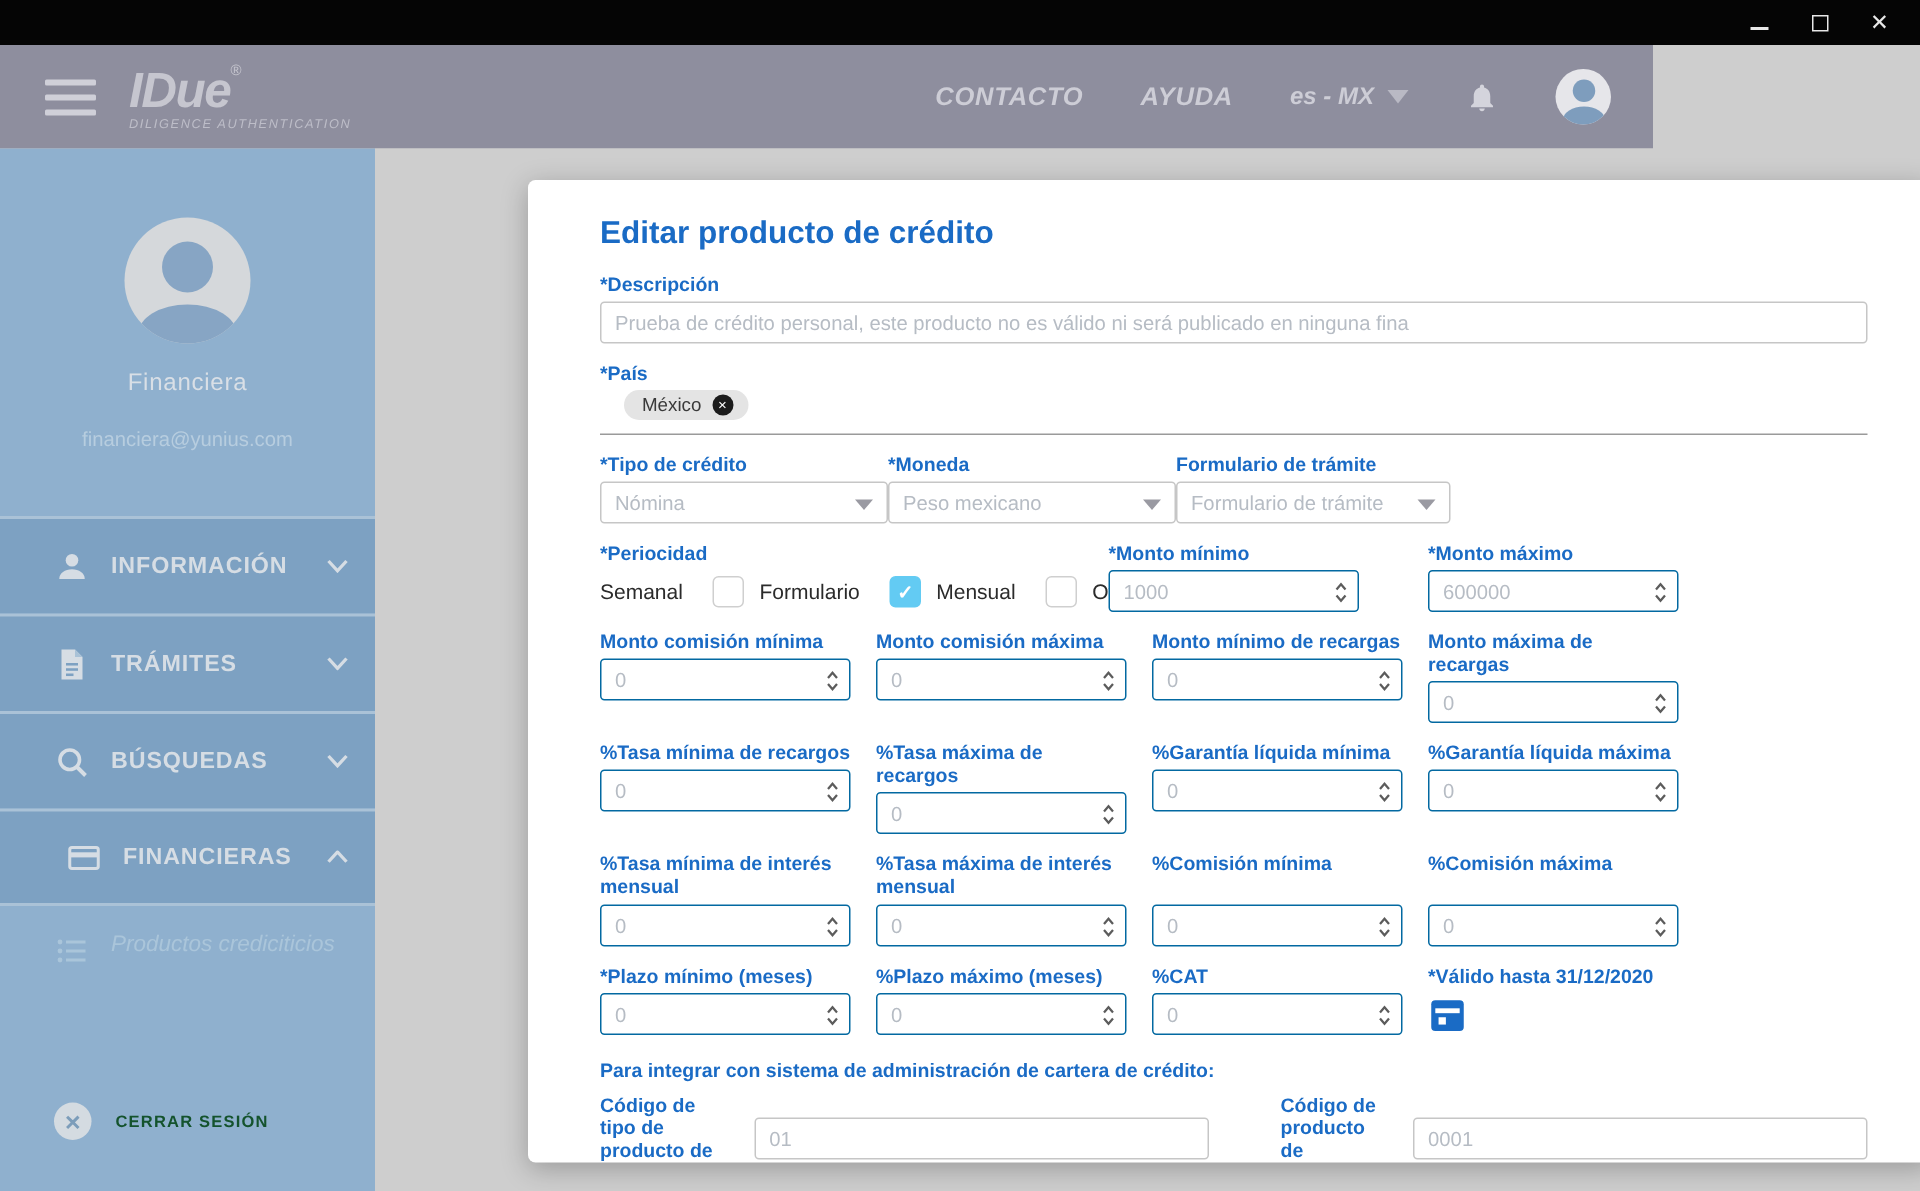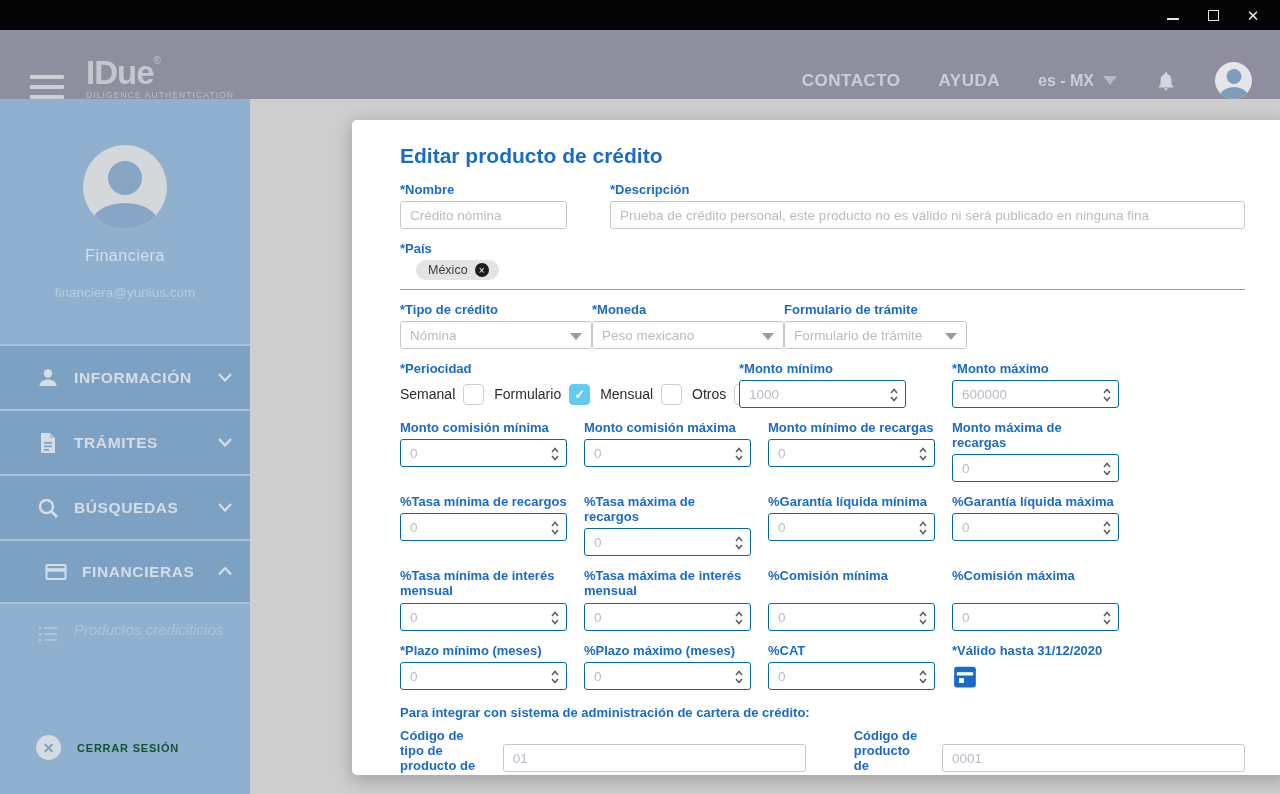--- a/index.html
+++ b/index.html
@@ -9,22 +9,22 @@
   
   .titlebar { position:absolute; left:0; top:0; width:1280px; height:30px; background:#050505;
     display:flex; align-items:center; justify-content:flex-end; gap:14px; padding-right:14px; }
   .winbtn { width:26px; height:22px; display:flex; align-items:center; justify-content:center;
     color:#e8e8e8; font-size:14px; cursor:default; }
   .winbtn .sq { width:11px; height:11px; border:1.5px solid #e8e8e8; display:inline-block; }
   .winbtn .mn { width:12px; height:2px; background:#e8e8e8; display:inline-block; margin-top:8px; }
   .winbtn .xx { font-size:15px; line-height:1; }
 
   
-  .appheader { position:absolute; left:0; top:30px; width:1280px; height:69px; background:#8e8e9e;
-    display:flex; align-items:flex-end; }
+  .appheader { position:absolute; left:0; top:30px; width:1102px; height:69px; background:#8e8e9e;
+    display:flex; align-items:center;font-style:italic; }
   .hamburger { margin-left:30px; width:34px; display:flex; flex-direction:column; gap:6px; cursor:pointer; }
   .hamburger span { display:block; height:4px; background:#cfcfd8; border-radius:1px; }
   .logo { margin-left:22px; color:#c6c6cf; line-height:1; }
   .logo .big { font-size:33px; font-weight:bold; letter-spacing:-1px; }
   .logo .reg { font-size:10px; vertical-align:top; }
   .logo .sub { font-size:8.5px; letter-spacing:1.1px; margin-top:2px; color:#bdbdc8; }
   .hnav { margin-left:auto; display:flex; align-items:center; gap:38px; padding-right:28px; }
   .hnav .navitem { color:#cdcdd6; font-size:17px; font-weight:bold; letter-spacing:.5px; cursor:pointer; }
   .lang { color:#cdcdd6; font-size:16px; font-weight:bold; display:flex; align-items:center; gap:9px; cursor:pointer; }
   .caret-down { width:0; height:0; border-left:7px solid transparent; border-right:7px solid transparent;
@@ -91,21 +91,21 @@
   .selectbox .dd { position:absolute; right:9px; top:11px; width:0; height:0;
     border-left:6px solid transparent; border-right:6px solid transparent; border-top:7px solid #9a9aa2; }
 
   .chip { display:inline-flex; align-items:center; gap:7px; background:#e4e4e4; border-radius:11px;
     padding:3px 10px 3px 12px; margin-left:16px; font-size:12.5px; color:#3a3a3a; cursor:default; }
   .chip-x { width:14px; height:14px; border-radius:50%; background:#1c1c1c; color:#fff; font-size:10px;
     display:flex; align-items:center; justify-content:center; cursor:pointer; }
   .pais-line { border-bottom:1px solid #9a9a9a; margin-top:9px; }
 
   .cbrow { display:flex; align-items:center; gap:10px; height:28px; }
-  .cb { display:flex; align-items:center; gap:8px; cursor:pointer; }
+  .cb { display:flex; align-items:center; gap:20px; cursor:pointer; }
   .cb-label { color:#2b2b2b; font-size:14px; }
   .box { width:21px; height:21px; border:1px solid #cfcfcf; border-radius:4px; background:#fff;
     display:flex; align-items:center; justify-content:center; color:transparent; font-size:13px; }
   .box.checked { background:#63cbf3; border-color:#63cbf3; color:#ffffff; font-weight:bold; }
 
   .lbl2 { min-height:31px; }
   .cal { width:26px; height:26px; margin-top:1px; cursor:pointer; }
 
   .integr-head { color:#1a6bc5; font-size:13px; font-weight:bold; margin:8px 0 8px; }
   .codes { display:flex; align-items:center; margin-bottom:16px; }
@@ -228,24 +228,20 @@
 
 <div class="bg-main"></div>
 <div class="bg-cardedge"></div>
 <div class="bg-cardline"></div>
 <div class="bg-bluebtn"></div>
 
 <div class="modal">
   <div class="m-title">Editar producto de crédito</div>
 
   <div class="row" style="gap:43px;">
-    <div class="col167">
-      <div class="flabel">*Nombre</div>
-      <input class="txt" value="Crédito nómina" style="">
-    </div>
     <div class="grow">
       <div class="flabel">*Descripción</div>
       <input class="txt" value="Prueba de crédito personal, este producto no es válido ni será publicado en ninguna fina" style="">
     </div>
   </div>
 
   <div style="margin-bottom:12px;">
     <div class="flabel">*País</div>
     <div>
       <span class="chip">

